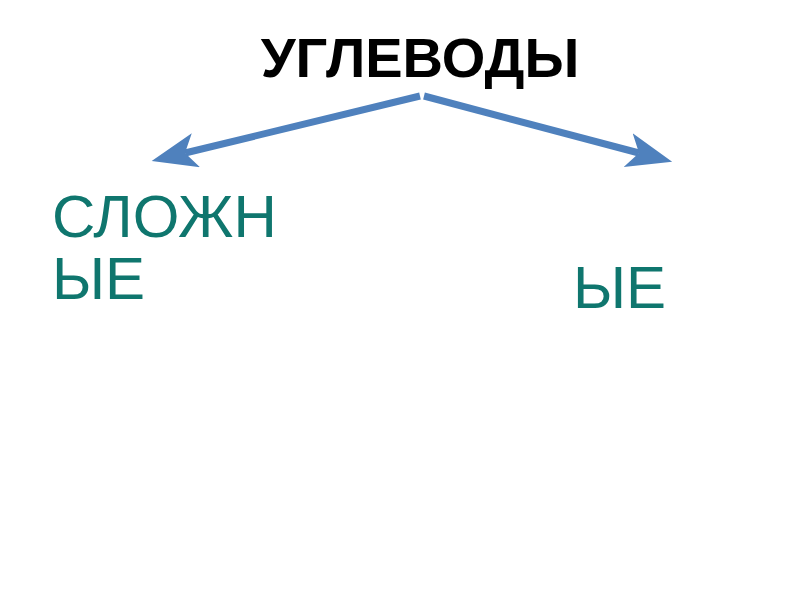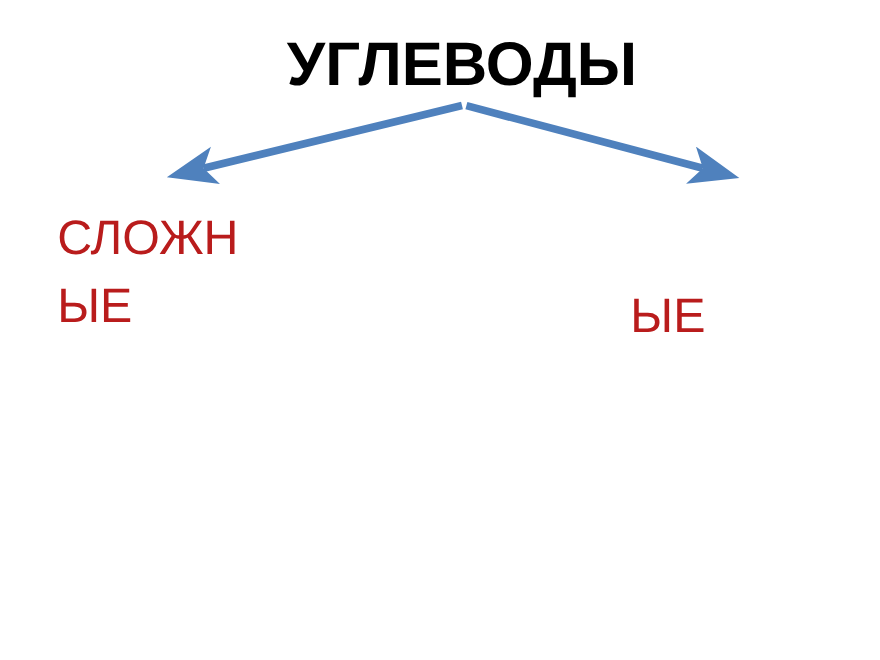--- a/index.html
+++ b/index.html
@@ -31,23 +31,23 @@
   }
   .arrow-layer {
     position: absolute;
     top: 0;
     left: 0;
     width: 800px;
     height: 600px;
   }
   .branch-label {
     position: absolute;
-    font-size: 44px;
+    font-size: 60px;
     font-weight: normal;
-    color: #b91c1c;
+    color: #0f766e;
     line-height: 62px;
     white-space: nowrap;
   }
   .branch-label.left {
     left: 52px;
     top: 186px;
   }
   .branch-label.right {
     left: 573px;
     top: 195px;

